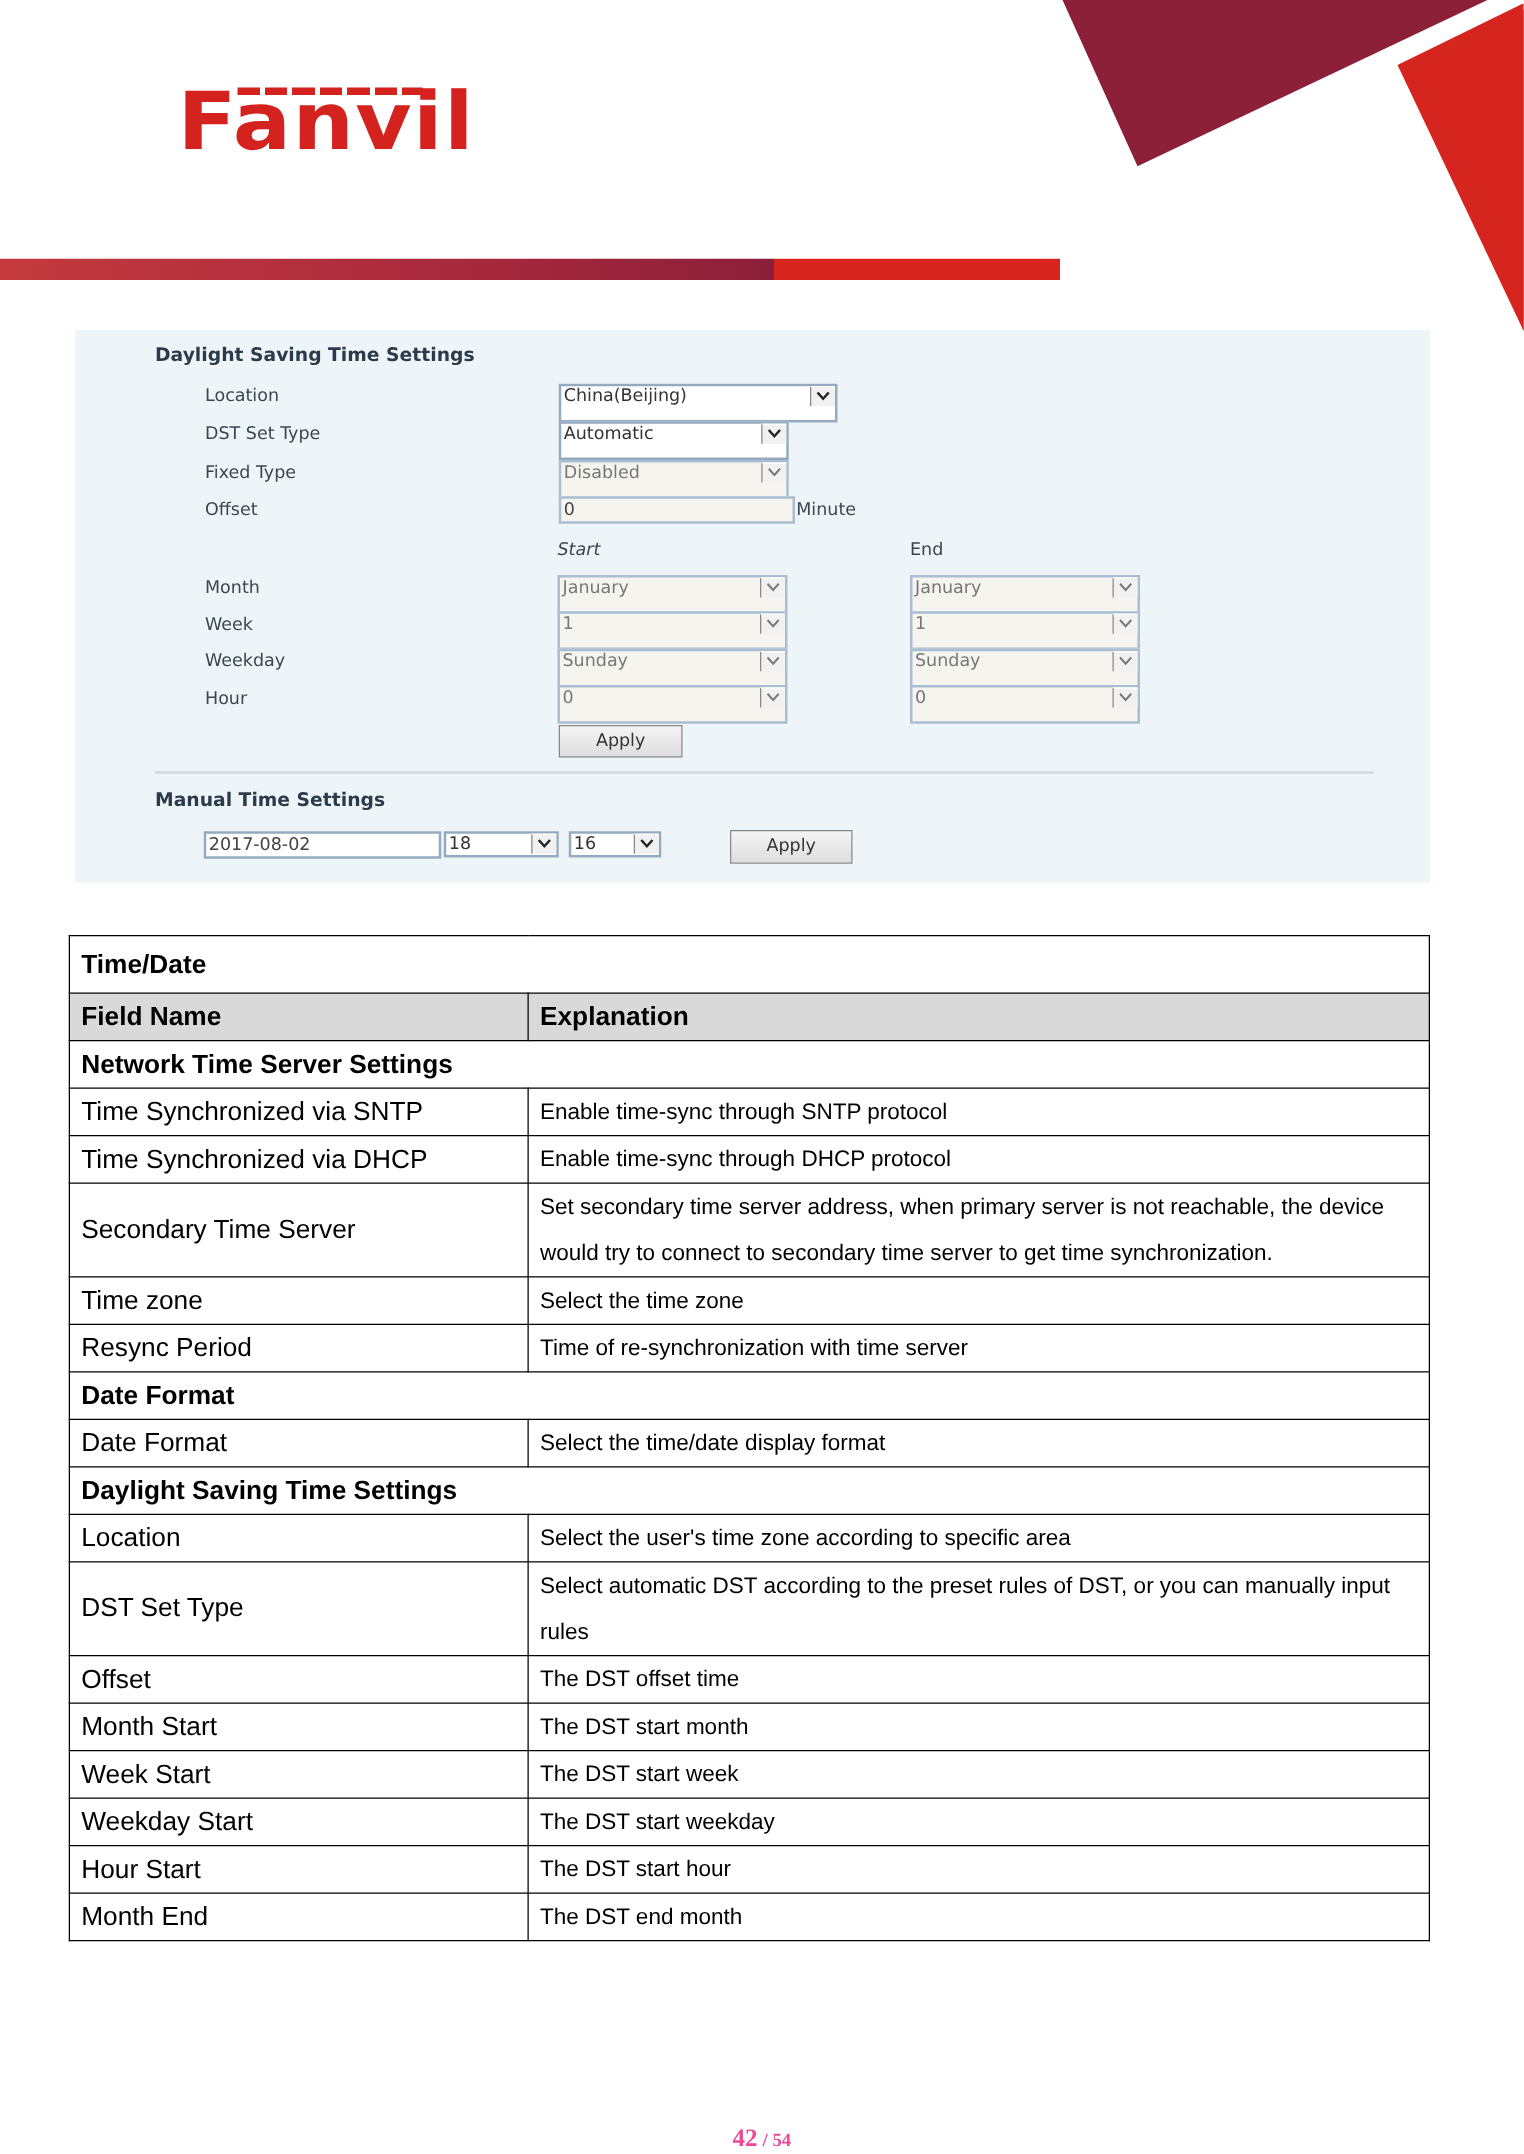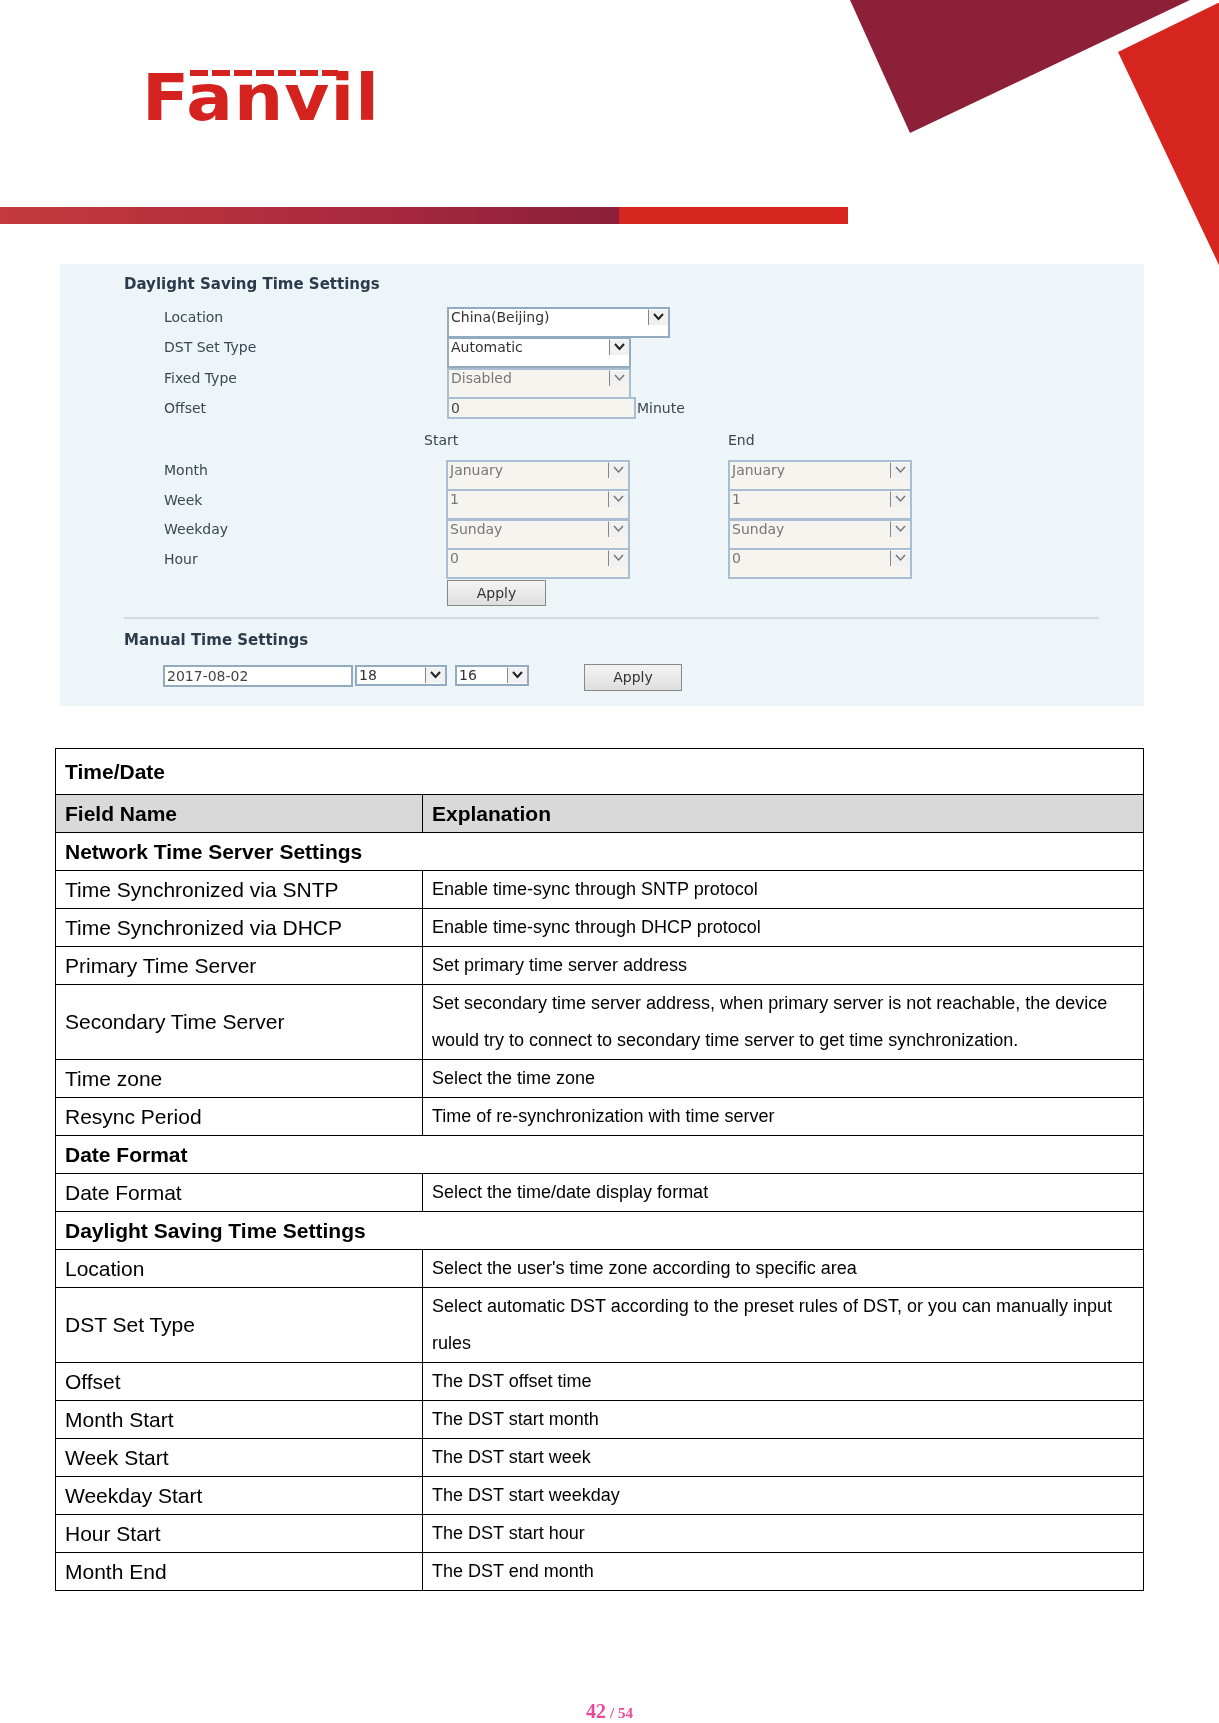--- a/index.html
+++ b/index.html
@@ -121,21 +121,21 @@
         <svg width="11" height="8">
           <polyline points="1,1 5.5,6 10,1" fill="none" stroke="#777" stroke-width="1.5"></polyline>
         </svg>
       </span>
   </div>
 
   <div class="abs lbl" style="left:104px; top:136px;">Offset</div>
   <div class="inp" style="left:387px; top:133px; width:189px;">0</div>
   <div class="abs lbl" style="left:577px; top:136px;">Minute</div>
 
-  <div class="abs lbl" style="left:364px; top:168px;">Start</div>
+  <div class="abs lbl" style="left:386px; top:168px;font-style:italic;">Start</div>
   <div class="abs lbl" style="left:668px; top:168px;">End</div>
 
   <div class="abs lbl" style="left:104px; top:198px;">Month</div>
   <div class="sel" style="left:386px; top:196px; width:184px;">
     <span class="val">January</span>
     <span class="arr">
         <svg width="11" height="8">
           <polyline points="1,1 5.5,6 10,1" fill="none" stroke="#777" stroke-width="1.5"></polyline>
         </svg>
       </span>
@@ -243,24 +243,20 @@
       </tr>
   <tr class="row">
         <td class="name">Time Synchronized via SNTP</td>
         <td class="expl">Enable time-sync through SNTP protocol</td>
       </tr>
   <tr class="row">
         <td class="name">Time Synchronized via DHCP</td>
         <td class="expl">Enable time-sync through DHCP protocol</td>
       </tr>
   <tr class="row">
-        <td class="name">Primary Time Server</td>
-        <td class="expl">Set primary time server address</td>
-      </tr>
-  <tr class="row">
         <td class="name">Secondary Time Server</td>
         <td class="expl">Set secondary time server address, when primary server is not reachable, the device would try to connect to secondary time server to get time synchronization.</td>
       </tr>
   <tr class="row">
         <td class="name">Time zone</td>
         <td class="expl">Select the time zone</td>
       </tr>
   <tr class="row">
         <td class="name">Resync Period</td>
         <td class="expl">Time of re-synchronization with time server</td>

